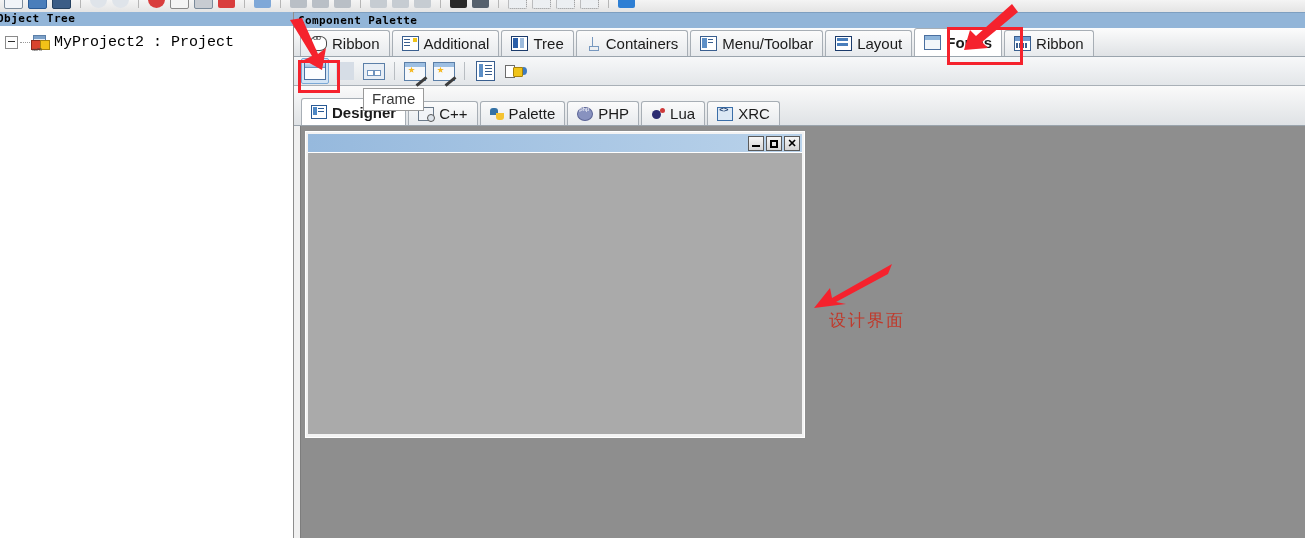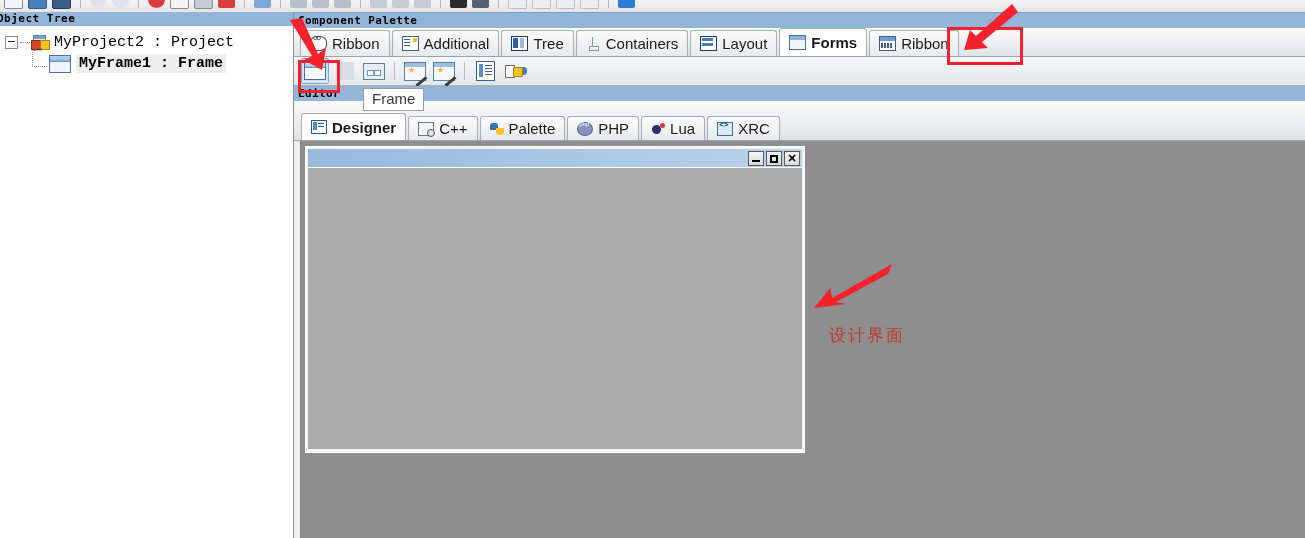--- a/index.html
+++ b/index.html
@@ -495,25 +495,20 @@
       <div class="dots-h"></div>
       <div class="icon-project">
         <div class="ip-a"></div>
           <div class="ip-b"></div>
           <div class="ip-c"></div>
         <div class="ip-txt">wxFB</div>
       </div>
       <span class="tree-label">MyProject2 : Project</span>
     </div>
 
-    <div class="tree-row tree-row-2">
-      <div class="dots-elbow"></div>
-      <div class="icon-frame"></div>
-      <span class="tree-label selected">MyFrame1 : Frame</span>
-    </div>
 
   </div>
 </div>
 
 <div id="main-area">
 
   <div id="palette-caption">Component Palette</div>
 
   <div id="palette-tabs">
     <div class="ptab">
@@ -524,20 +519,24 @@
       <span class="pic pic-additional"></span>
       <span>Additional</span>
     </div>
     <div class="ptab">
       <span class="pic pic-data"></span>
       <span>Tree</span>
     </div>
     <div class="ptab">
       <span class="pic pic-containers"></span>
       <span>Containers</span>
+    </div>
+    <div class="ptab">
+      <span class="pic pic-menu"></span>
+      <span>Menu/Toolbar</span>
     </div>
     <div class="ptab">
       <span class="pic pic-layout"></span>
       <span>Layout</span>
     </div>
     <div class="ptab active">
       <span class="pic pic-forms"></span>
       <span>Forms</span>
     </div>
     <div class="ptab">
@@ -571,21 +570,20 @@
     <div class="pbtn">
       <span class="g-list"></span>
     </div>
     <div class="pbtn" style="width:30px">
       <span class="g-file">
           <span class="dot"></span>
         </span>
     </div>
   </div>
 
-  <div id="editor-caption">Editor</div>
 
   <div id="designer-tabs">
     <div class="dtab active">
       <span class="dic dic-designer"></span>
       <span>Designer</span>
     </div>
     <div class="dtab">
       <span class="dic dic-cpp"></span>
       <span>C++</span>
     </div>

